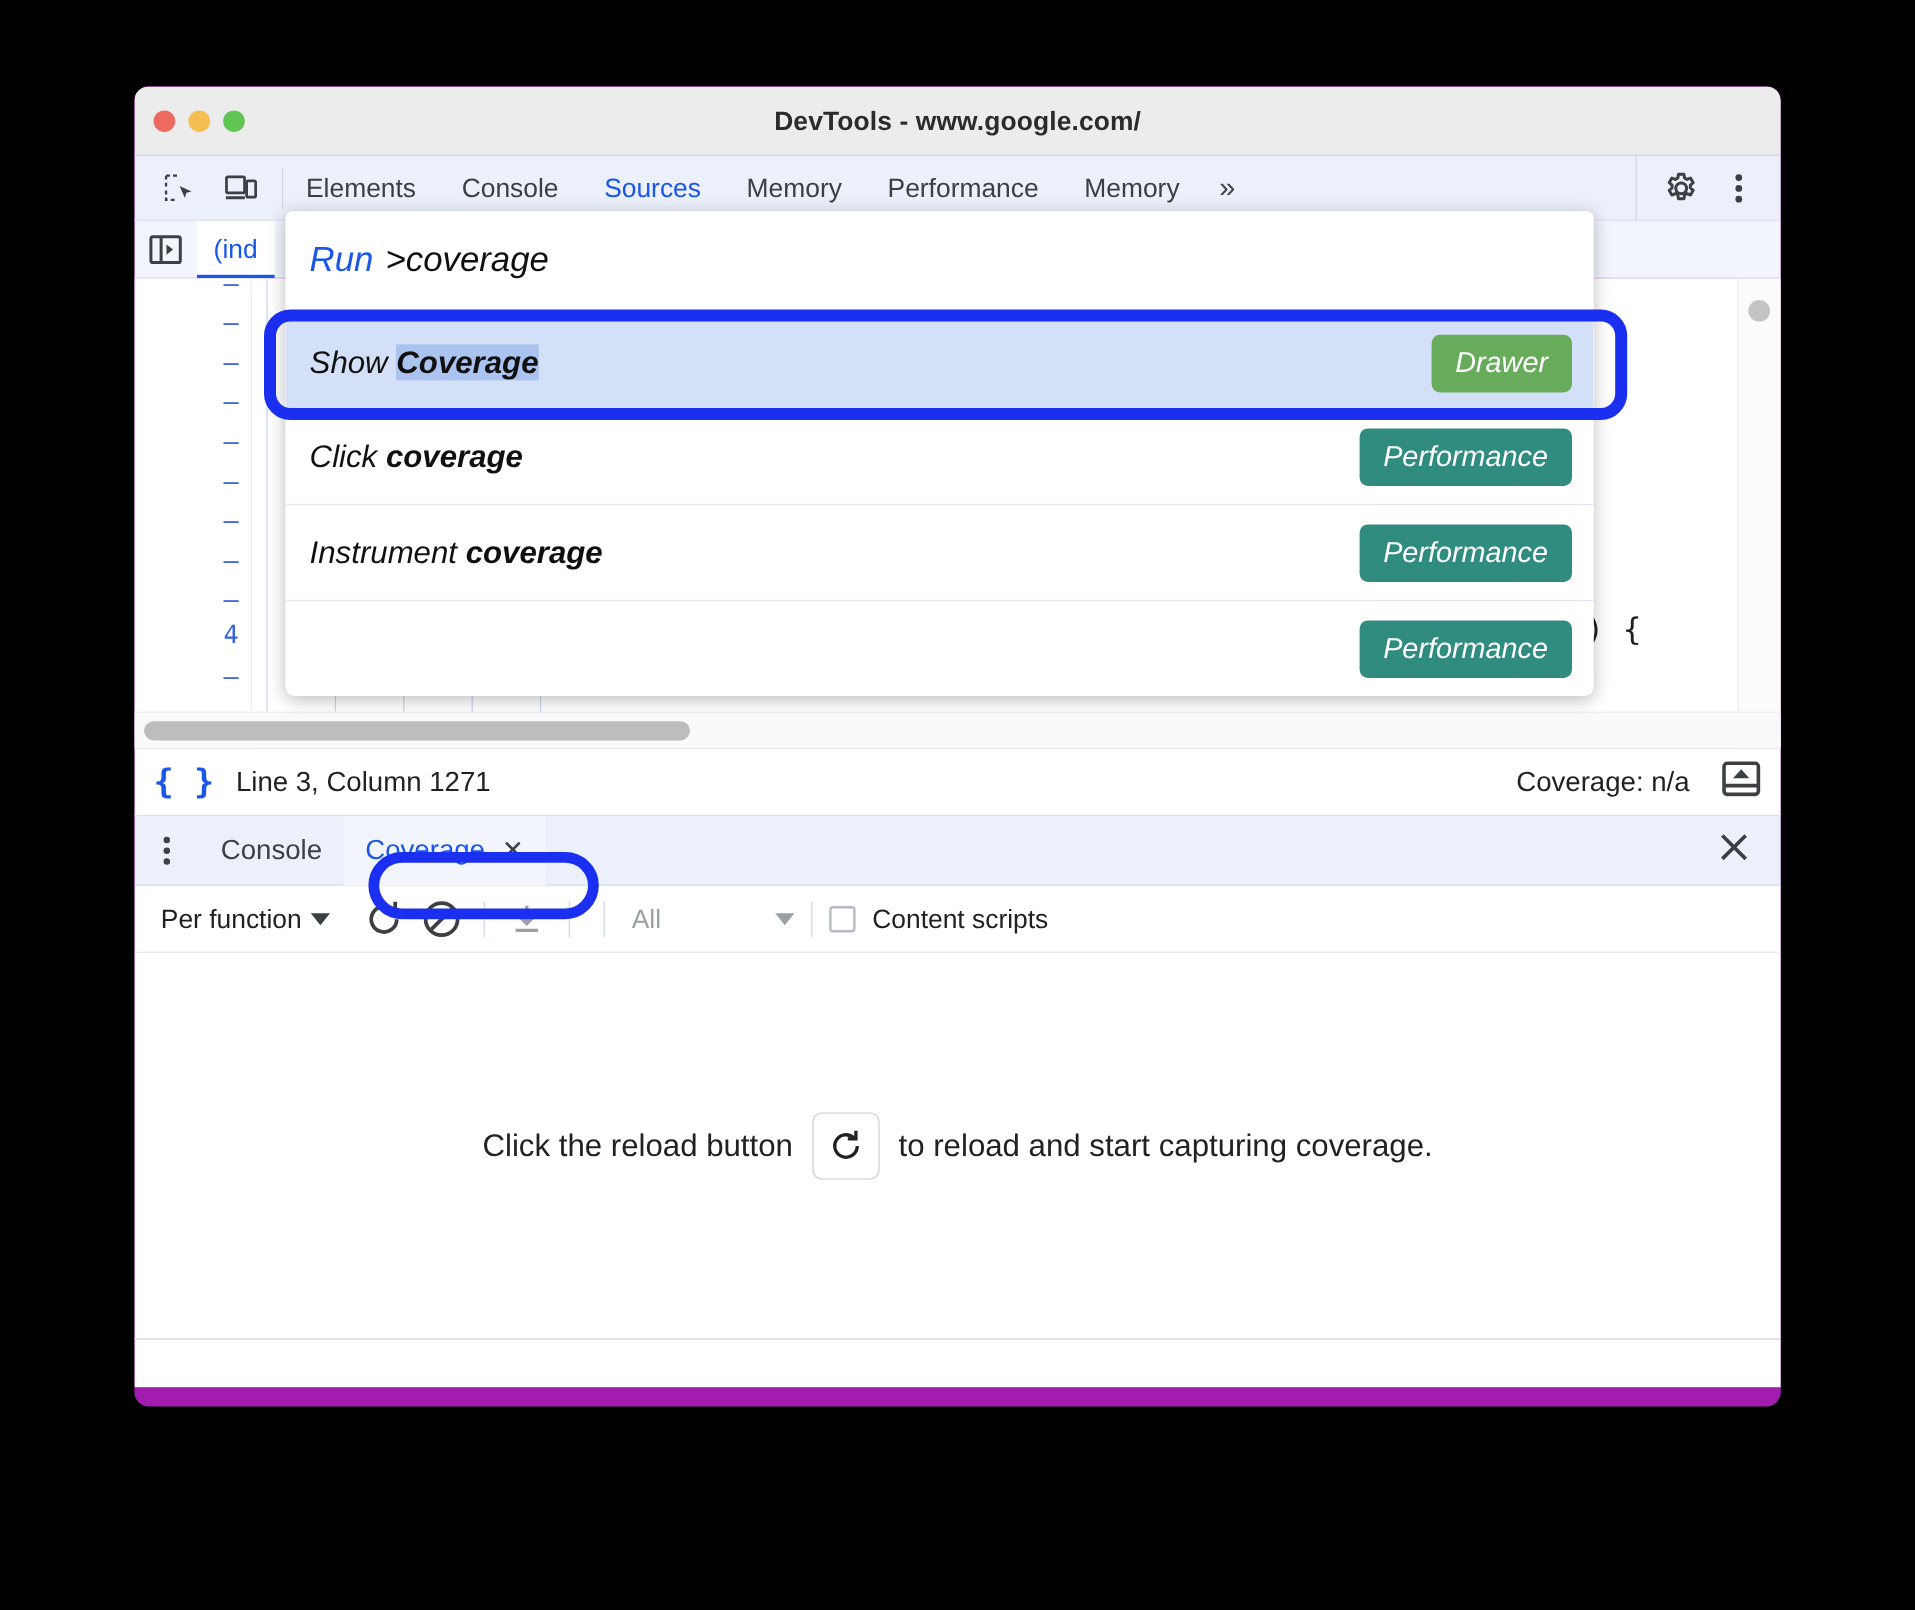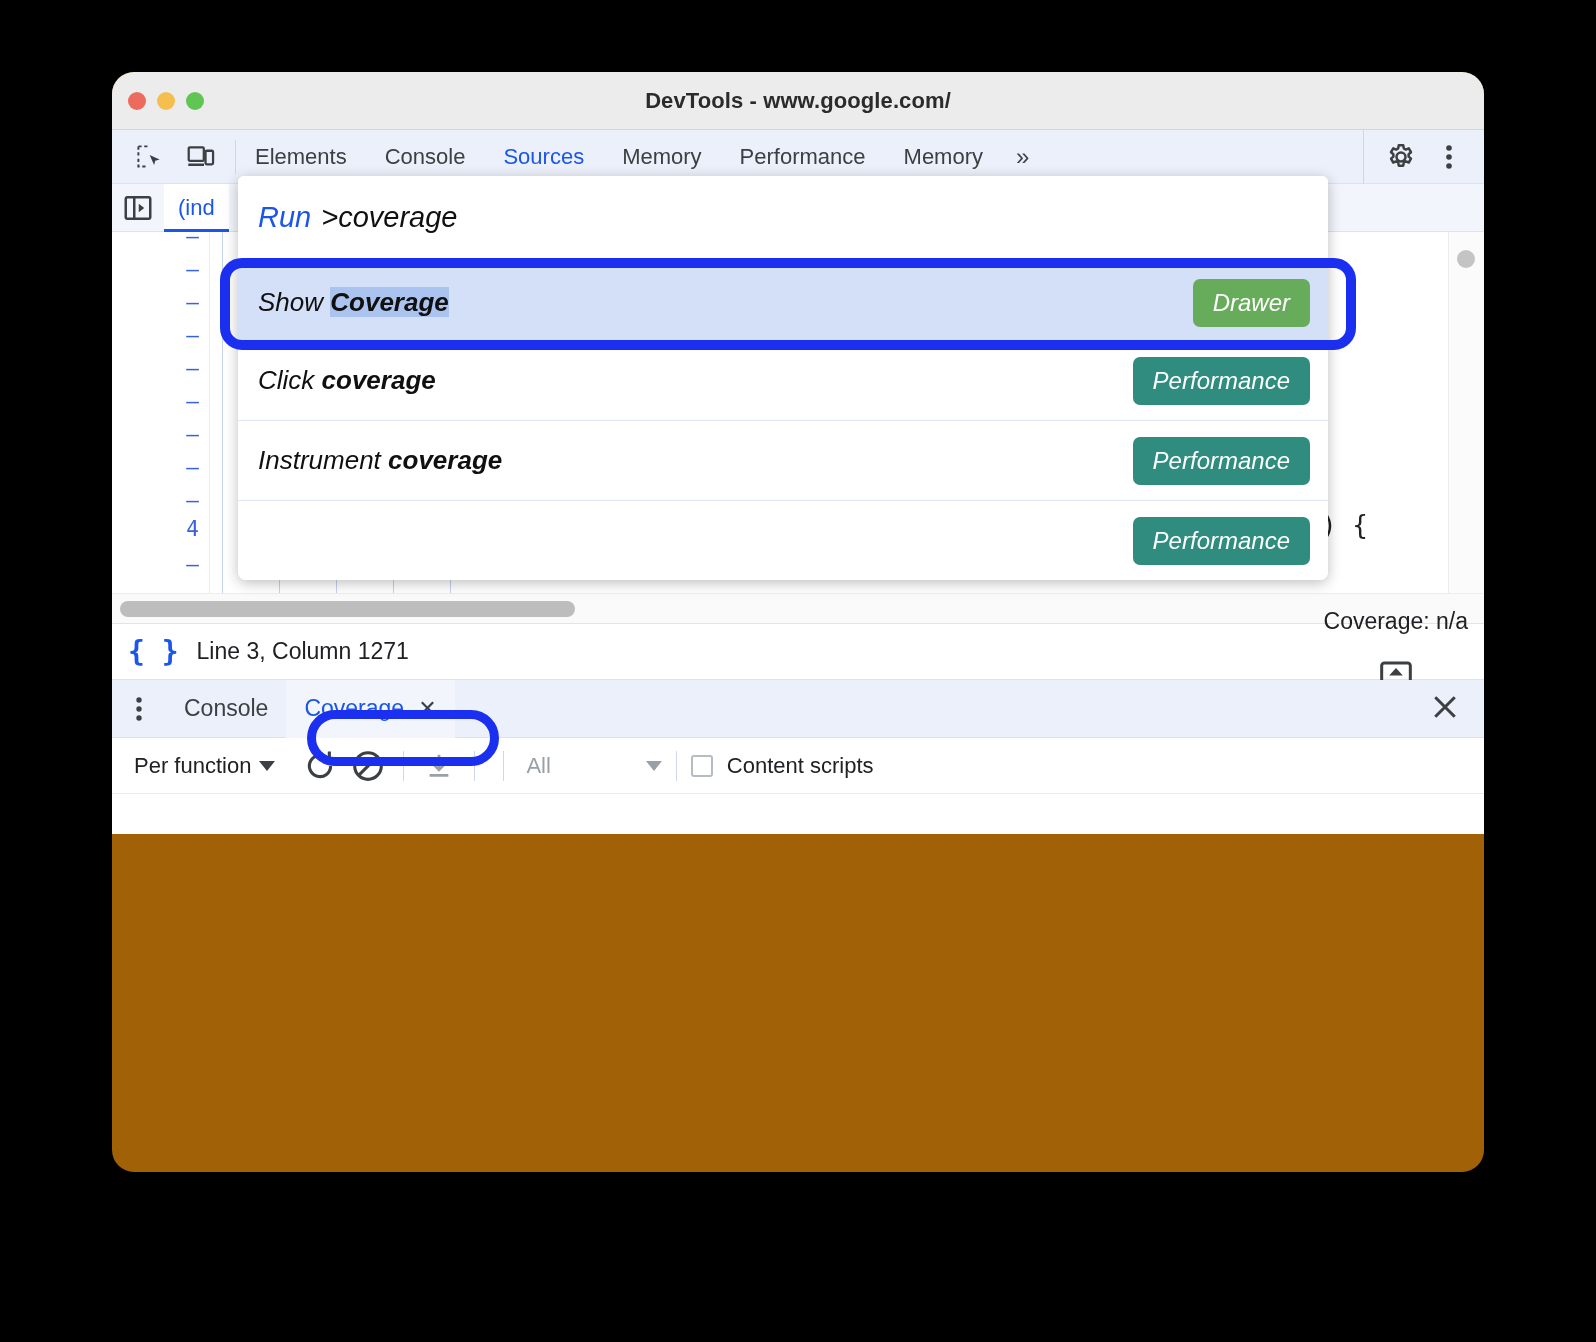--- a/index.html
+++ b/index.html
@@ -8,22 +8,22 @@
     background: #000;
     font-family: "Liberation Sans", sans-serif;
     overflow: hidden;
   }
   .stage { position: relative; width: 1596px; height: 1342px; background: #000; }
 
   
   .window {
     position: absolute; left: 112px; top: 72px;
     width: 1372px; height: 1100px;
-    background: #a16207;
-    border-radius: 22px;
+    background: #a21caf;
+    border-radius: 12px;
     overflow: hidden;
   }
   .titlebar {
     position: relative; height: 58px; background: #ececec;
     border-bottom: 1px solid #d6d6d6;
     display: flex; align-items: center; justify-content: center;
   }
   .traffic { position: absolute; left: 16px; top: 20px; display: flex; gap: 11px; }
   .dot { width: 18px; height: 18px; border-radius: 50%; }
   .dot.red { background: #ed6a5e; }
@@ -149,21 +149,21 @@
 
   
   .statusbar {
     position: relative; height: 56px; background: #fff;
     display: flex; align-items: center; padding: 0 16px;
     border-bottom: 1px solid #dbe2f0;
   }
   .st-left { display: flex; align-items: center; gap: 18px; }
   .braces { font-family: "DejaVu Sans Mono", monospace; font-size: 28px; color: #1a56e8; font-weight: bold; }
   .st-text { font-size: 23px; color: #202124; }
-  .st-right { margin-left: auto; display: flex; align-items: center; gap: 26px; flex-direction: column; }
+  .st-right { margin-left: auto; display: flex; align-items: center; gap: 26px; }
 
   
   .drawer-tabs {
     position: relative; height: 58px; background: #ecf0fa;
     display: flex; align-items: center; border-bottom: 1px solid #dbe2f0;
   }
   .dots-btn { width: 54px; display: flex; align-items: center; justify-content: center; }
   .dtab { font-size: 23px; color: #3c4043; padding: 0 18px; display: flex; align-items: center; gap: 14px; }
   .dtab.active { color: #1a56e8; background: #f2f5fc; height: 58px; }
   .dtab .x { font-size: 22px; color: #3c4043; }
@@ -405,19 +405,31 @@
         <span>All</span>
         <span class="caret gray"></span>
       </div>
       <div class="vsep"></div>
       <div class="tb-item">
         <span class="chk"></span>
         <span class="chk-label">Content scripts</span>
       </div>
     </div>
 
+    <div class="cov-body">
+      <div class="empty-msg">
+        <span>Click the reload button</span>
+        <span class="reload-box">
+          <svg width="30" height="30" viewBox="0 0 24 24">
+            <path d="M19.5 12a7.5 7.5 0 1 1-2.3-5.4" fill="none" stroke="#202124" stroke-width="2.2"></path>
+            <path d="M18.6 1.8v5.4h-5.4" fill="none" stroke="#202124" stroke-width="2.2"></path>
+          </svg>
+        </span>
+        <span>to reload and start capturing coverage.</span>
+      </div>
+    </div>
 
     <div class="cov-footer"></div>
   </div>
 
   <div class="ring" style="left:220px; top:258px; width:1136px; height:92px;"></div>
   <div class="ring tabring" style="left:307px; top:710px; width:192px; height:56px;"></div>
 </div>
 
 </body></html>

